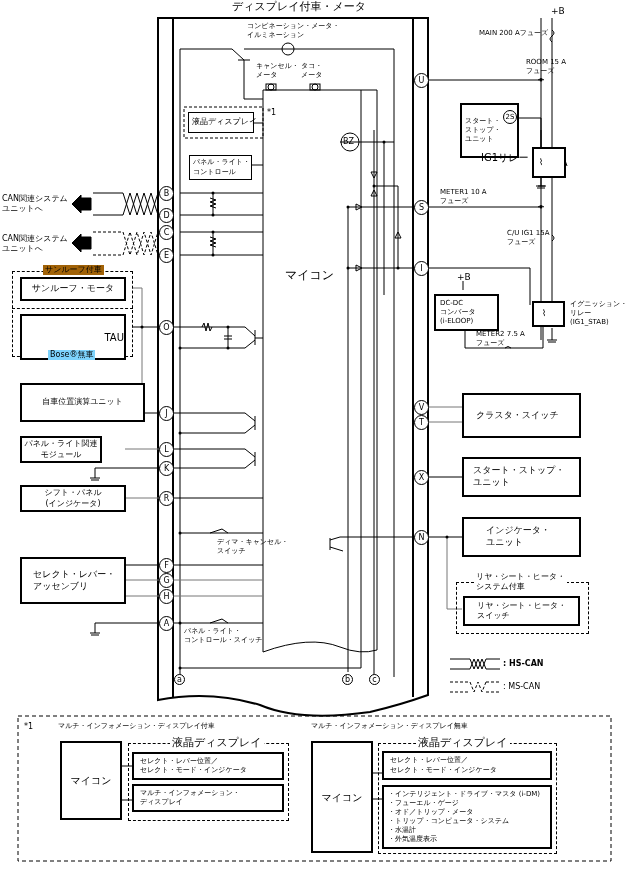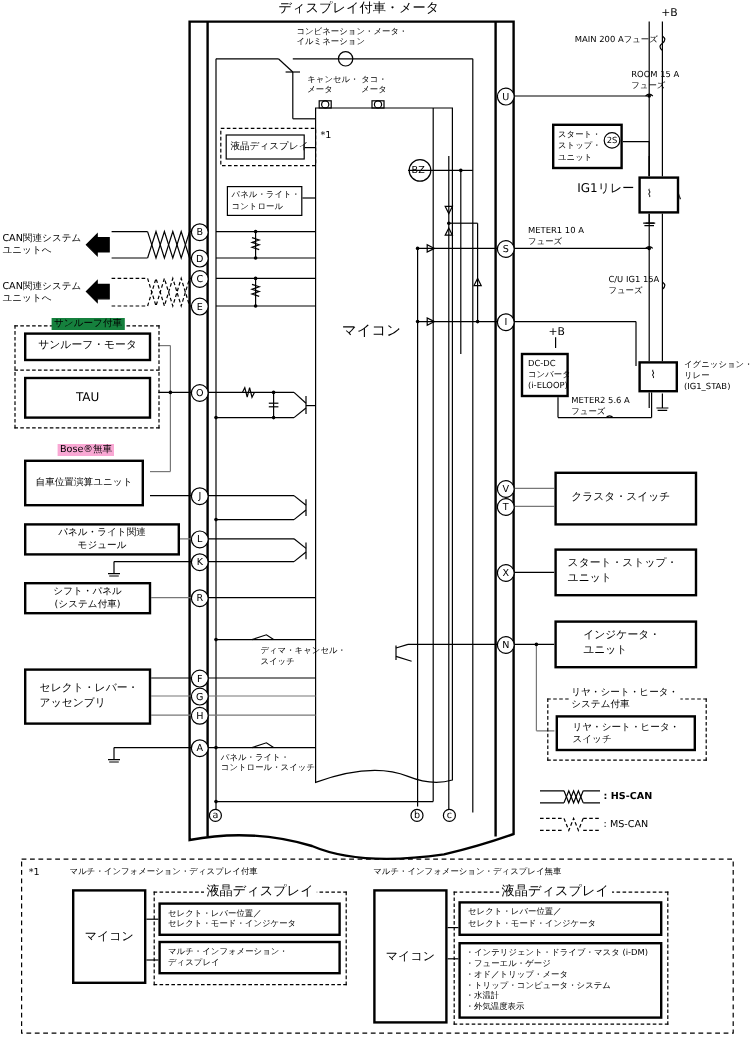--- a/index.html
+++ b/index.html
@@ -290,75 +290,75 @@
 <div class="pin" style="left:414px;top:261px;">I</div>
 <div class="pin" style="left:414px;top:400px;">V</div>
 <div class="pin" style="left:414px;top:415px;">T</div>
 <div class="pin" style="left:414px;top:470px;">X</div>
 <div class="pin" style="left:414px;top:530px;">N</div>
 
 <div class="lbl s9" style="left:551px;top:6px;">+B</div>
 <div class="lbl s7" style="left:479px;top:29px;">MAIN 200 Aフューズ</div>
 <div class="lbl s7" style="left:526px;top:58px;">ROOM 15 A
 フューズ</div>
-<div class="box" style="left:460px;top:103px;width:59px;height:38px;padding-left:3px;">
+<div class="box" style="left:460px;top:103px;width:59px;height:55px;padding-left:3px;">
   <span class="in s7">スタート・
 ストップ・
 ユニット</span>
 </div>
 <div class="pin" style="left:503px;top:110px;width:12px;height:12px;line-height:12px;font-size:7px;">2S</div>
 <div class="lbl s10" style="left:481px;top:152px;">IG1リレー</div>
 <div class="box" style="left:532px;top:147px;width:34px;height:31px;">
   <span class="in s9" style="margin-left:5px;">⌇</span>
 </div>
 <div class="lbl s7" style="left:440px;top:188px;">METER1 10 A
 フューズ</div>
 <div class="lbl s7" style="left:507px;top:229px;">C/U IG1 15A
 フューズ</div>
 <div class="lbl s9" style="left:457px;top:272px;">+B</div>
-<div class="box" style="left:434px;top:294px;width:40px;height:37px;padding-left:4px;">
+<div class="box" style="left:434px;top:294px;width:65px;height:37px;padding-left:4px;">
   <span class="in s7">DC-DC
 コンバータ
 (i-ELOOP)</span>
 </div>
 <div class="box" style="left:532px;top:301px;width:33px;height:26px;">
   <span class="in s9" style="margin-left:8px;">⌇</span>
 </div>
 <div class="lbl s7" style="left:570px;top:300px;">イグニッション・
 リレー
 (IG1_STAB)</div>
-<div class="lbl s7" style="left:476px;top:330px;">METER2 5.6 A
+<div class="lbl s7" style="left:476px;top:330px;">METER2 7.5 A
 フューズ</div>
 
 <div class="lbl s8" style="left:2px;top:194px;">CAN関連システム
 ユニットへ</div>
 <div class="lbl s8" style="left:2px;top:234px;">CAN関連システム
 ユニットへ</div>
 
 <div class="dash" style="left:12px;top:271px;width:121px;height:86px;"></div>
 <div class="dash" style="left:12px;top:308px;width:121px;height:0;border-width:1px 0 0 0;"></div>
-<div class="lbl s8" style="left:43px;top:265px;background:#15803d;padding:0 2px;">サンルーフ付車</div>
+<div class="lbl s8" style="left:43px;top:265px;background:#a16207;padding:0 2px;">サンルーフ付車</div>
 <div class="box center" style="left:20px;top:277px;width:106px;height:24px;">
   <span class="in s9">サンルーフ・モータ</span>
 </div>
-<div class="box center" style="left:20px;top:314px;width:106px;height:35px;">
+<div class="box center" style="left:20px;top:314px;width:106px;height:46px;justify-content:flex-end;">
   <span class="in s10">TAU</span>
 </div>
-<div class="lbl s8" style="left:48px;top:370px;background:#f9a8d4;padding:0 2px;">Bose®無車</div>
-
-<div class="box center" style="left:20px;top:383px;width:100px;height:39px;">
+<div class="lbl s8" style="left:48px;top:350px;background:#7dd3fc;padding:0 2px;">Bose®無車</div>
+
+<div class="box center" style="left:20px;top:383px;width:125px;height:39px;">
   <span class="in s8">自車位置演算ユニット</span>
 </div>
-<div class="box center" style="left:20px;top:436px;width:130px;height:27px;">
+<div class="box center" style="left:20px;top:436px;width:82px;height:27px;">
   <span class="in s8">パネル・ライト関連
 モジュール</span>
 </div>
 <div class="box center" style="left:20px;top:485px;width:106px;height:27px;">
   <span class="in s8">シフト・パネル
-(システム付車)</span>
+(インジケータ)</span>
 </div>
 <div class="box" style="left:20px;top:557px;width:106px;height:47px;padding-left:11px;">
   <span class="in s9">セレクト・レバー・
 アッセンブリ</span>
 </div>
 
 <div class="box" style="left:462px;top:393px;width:119px;height:45px;padding-left:12px;">
   <span class="in s9">クラスタ・スイッチ</span>
 </div>
 <div class="box" style="left:462px;top:457px;width:119px;height:40px;padding-left:9px;">

